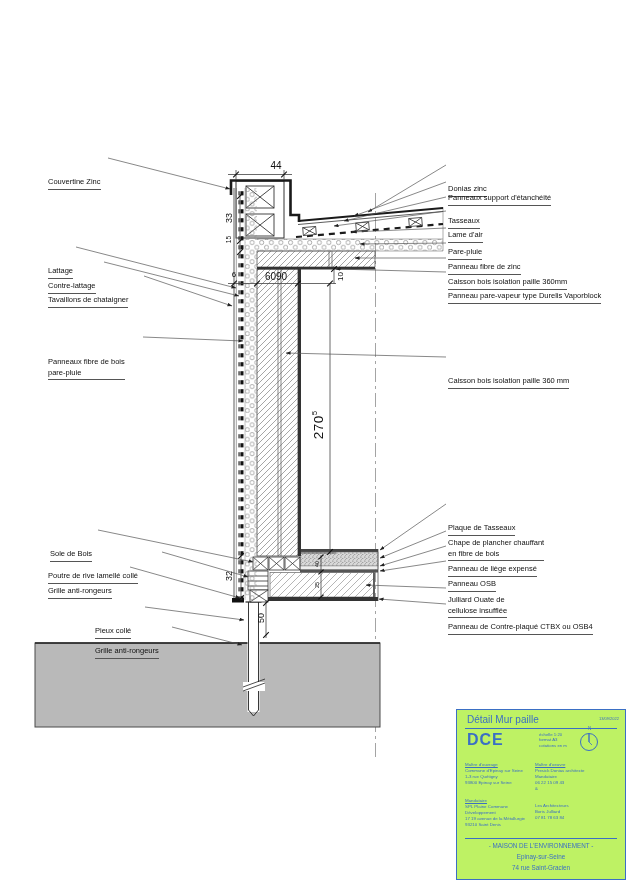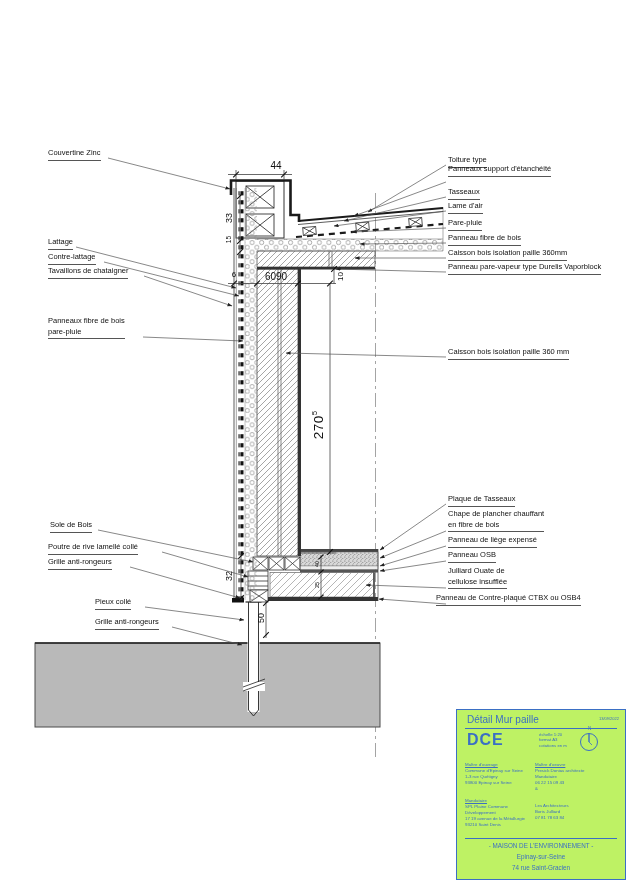--- a/index.html
+++ b/index.html
@@ -1,20 +1,20 @@
 <!DOCTYPE html>
 <html><head>
 <meta charset="utf-8">
 <style>
   html,body{margin:0;padding:0;background:#ffffff;}
   #canvas{position:relative;width:630px;height:891px;background:#fff;overflow:hidden;
           font-family:"Liberation Sans", sans-serif;color:#1a1a1a;}
   #linework{position:absolute;left:0;top:0;}
   .lbl{position:absolute;font-size:7.5px;line-height:10.5px;color:#111;
-       border-bottom:0.8px solid #555;padding-bottom:1px;white-space:nowrap;}
+       border-bottom:0.8px solid #555;padding-bottom:1px;white-space:nowrap;margin-top:29px;}
   .lbl span{display:block;}
   .dim{position:absolute;font-size:10px;color:#111;text-align:center;white-space:nowrap;}
   .rot{transform:rotate(-90deg);transform-origin:center center;}
   .s9{font-size:9px;} .s8{font-size:8px;} .s7{font-size:6.5px;} .s5{font-size:5.5px;}
   .big{font-size:13.5px;letter-spacing:0.5px;}
   .big sup{font-size:8px;}
   
   .tb{position:absolute;left:456px;top:709px;width:168px;height:169px;
       border:1.6px solid #3b6fc4;color:#3b6fc4;background:#bef264;}
   .tb *{position:absolute;white-space:nowrap;}
@@ -235,51 +235,51 @@
     <line x1="446" y1="561" x2="380" y2="571" marker-end="url(#arr)"></line>
     <line x1="446" y1="588" x2="366" y2="585" marker-end="url(#arr)"></line>
     <line x1="446" y1="604" x2="379" y2="599" marker-end="url(#arr)"></line>
   </g>
 </svg>
 
 <div class="lbl" style="left:48px;top:148px">Couvertine Zinc</div>
 <div class="lbl" style="left:48px;top:237px">Lattage</div>
 <div class="lbl" style="left:48px;top:252px">Contre-lattage</div>
 <div class="lbl" style="left:48px;top:266px">Tavaillons de chataigner</div>
-<div class="lbl" style="left:48px;top:316px">
+<div class="lbl" style="left:48px;top:328px">
   <span>Panneaux fibre de bois</span>
   <span>pare-pluie</span>
 </div>
 <div class="lbl" style="left:50px;top:520px">Sole de Bois</div>
 <div class="lbl" style="left:48px;top:542px">Poutre de rive lamellé collé</div>
 <div class="lbl" style="left:48px;top:557px">Grille anti-rongeurs</div>
 <div class="lbl" style="left:95px;top:597px">Pieux collé</div>
 <div class="lbl" style="left:95px;top:617px">Grille anti-rongeurs</div>
 
-<div class="lbl" style="left:448px;top:155px">Toiture type</div>
+<div class="lbl" style="left:448px;top:155px">Donias zinc</div>
 <div class="lbl" style="left:448px;top:164px">Panneaux support d'étanchéité</div>
 <div class="lbl" style="left:448px;top:187px">Tasseaux</div>
 <div class="lbl" style="left:448px;top:201px">Lame d'air</div>
 <div class="lbl" style="left:448px;top:218px">Pare-pluie</div>
-<div class="lbl" style="left:448px;top:233px">Panneau fibre de bois</div>
+<div class="lbl" style="left:448px;top:233px">Panneau fibre de zinc</div>
 <div class="lbl" style="left:448px;top:248px">Caisson bois isolation paille 360mm</div>
 <div class="lbl" style="left:448px;top:262px">Panneau pare-vapeur type Durelis Vaporblock</div>
 <div class="lbl" style="left:448px;top:347px">Caisson bois isolation paille 360 mm</div>
 <div class="lbl" style="left:448px;top:494px">Plaque de Tasseaux</div>
 <div class="lbl" style="left:448px;top:509px">
   <span>Chape de plancher chauffant</span>
   <span>en fibre de bois</span>
 </div>
 <div class="lbl" style="left:448px;top:535px">Panneau de liège expensé</div>
 <div class="lbl" style="left:448px;top:550px">Panneau OSB</div>
 <div class="lbl" style="left:448px;top:566px">
   <span>Julliard Ouate de</span>
   <span>cellulose insufflée</span>
 </div>
-<div class="lbl" style="left:436px;top:593px">Panneau de Contre-plaqué CTBX ou OSB4</div>
+<div class="lbl" style="left:448px;top:593px">Panneau de Contre-plaqué CTBX ou OSB4</div>
 
 <div class="dim" style="left:262px;top:160px;width:28px">44</div>
 <div class="dim rot s9" style="left:219px;top:213px;width:20px">33</div>
 <div class="dim rot s7" style="left:220px;top:236px;width:16px">15</div>
 <div class="dim s8" style="left:228px;top:270px;width:12px">6</div>
 <div class="dim" style="left:254px;top:271px;width:44px">6090</div>
 <div class="dim rot s8" style="left:331px;top:272px;width:18px">10</div>
 <div class="dim rot big" style="left:290px;top:417px;width:56px"><span>270</span><sup>5</sup></div>
 <div class="dim rot s9" style="left:219px;top:571px;width:20px">32</div>
 <div class="dim rot s9" style="left:251px;top:613px;width:20px">50</div>

